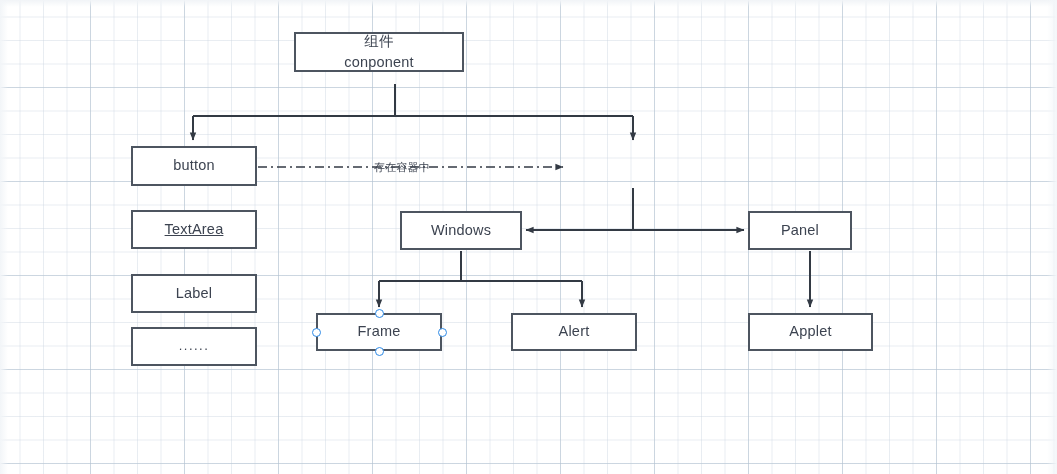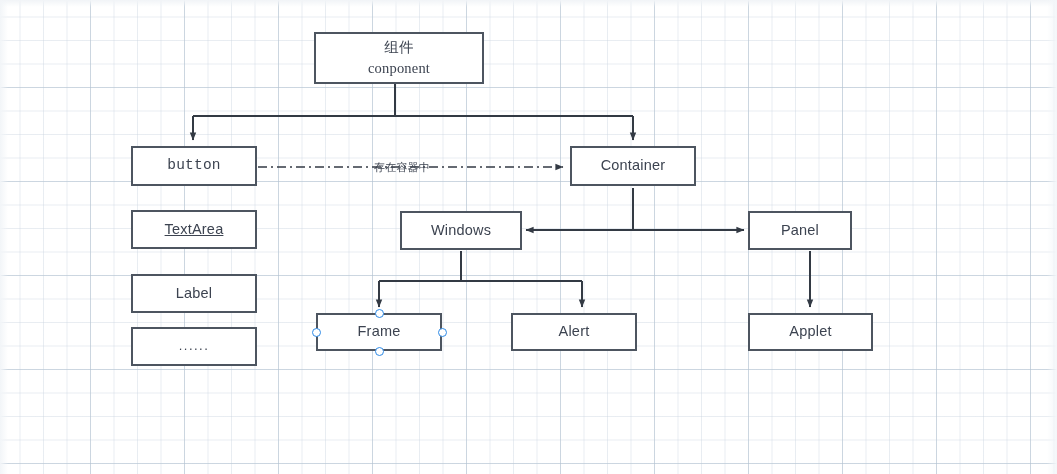--- a/index.html
+++ b/index.html
@@ -132,26 +132,25 @@
       <path d="M379,281 L582,281" stroke="#333a44" stroke-width="2" fill="none"></path>
       <path d="M379,281 L379,307" stroke="#333a44" stroke-width="2" fill="none" marker-end="url(#arrow)"></path>
       <path d="M582,281 L582,307" stroke="#333a44" stroke-width="2" fill="none" marker-end="url(#arrow)"></path>
     </g>
 
     <g>
       <path d="M810,251 L810,307" stroke="#333a44" stroke-width="2" fill="none" marker-end="url(#arrow)"></path>
     </g>
   </svg>
 
-  <div class="node" style="left:314px; top:32px; width:170px; height:52px;font-family:Liberation Serif, serif;">组件
+  <div class="node" style="left:294px; top:32px; width:170px; height:40px;">组件
 conponent</div>
 
-  <div class="node" style="left:131px; top:146px; width:126px; height:40px;font-family:Liberation Mono, monospace;">button</div>
+  <div class="node" style="left:131px; top:146px; width:126px; height:40px;">button</div>
 
-  <div class="node" style="left:570px; top:146px; width:126px; height:40px;">Container</div>
 
   <div class="edge-label" style="left:374px; top:160px;">存在容器中</div>
 
   <div class="node" style="left:131px; top:210px; width:126px; height:39px;text-decoration:underline;">TextArea</div>
 
   <div class="node" style="left:131px; top:274px; width:126px; height:39px;">Label</div>
 
   <div class="node dots" style="left:131px; top:327px; width:126px; height:39px;">......</div>
 
   <div class="node" style="left:400px; top:211px; width:122px; height:39px;">Windows</div>

